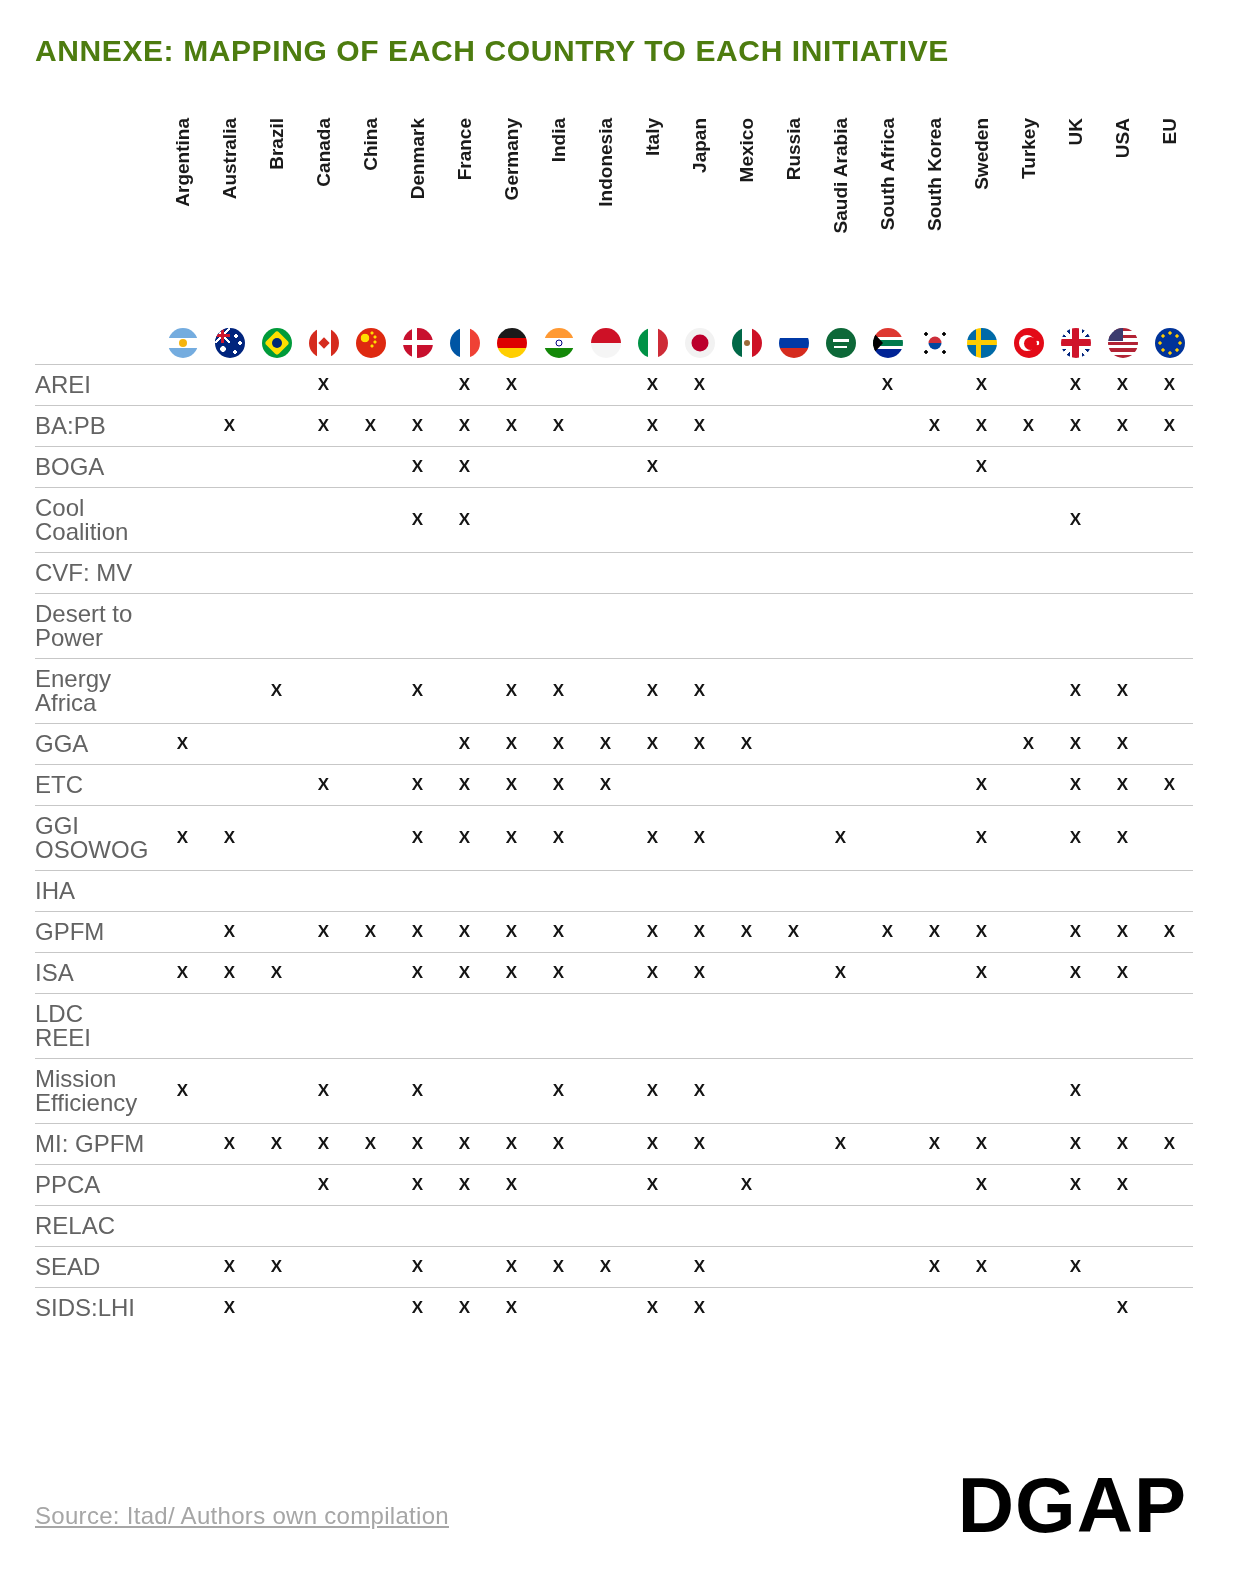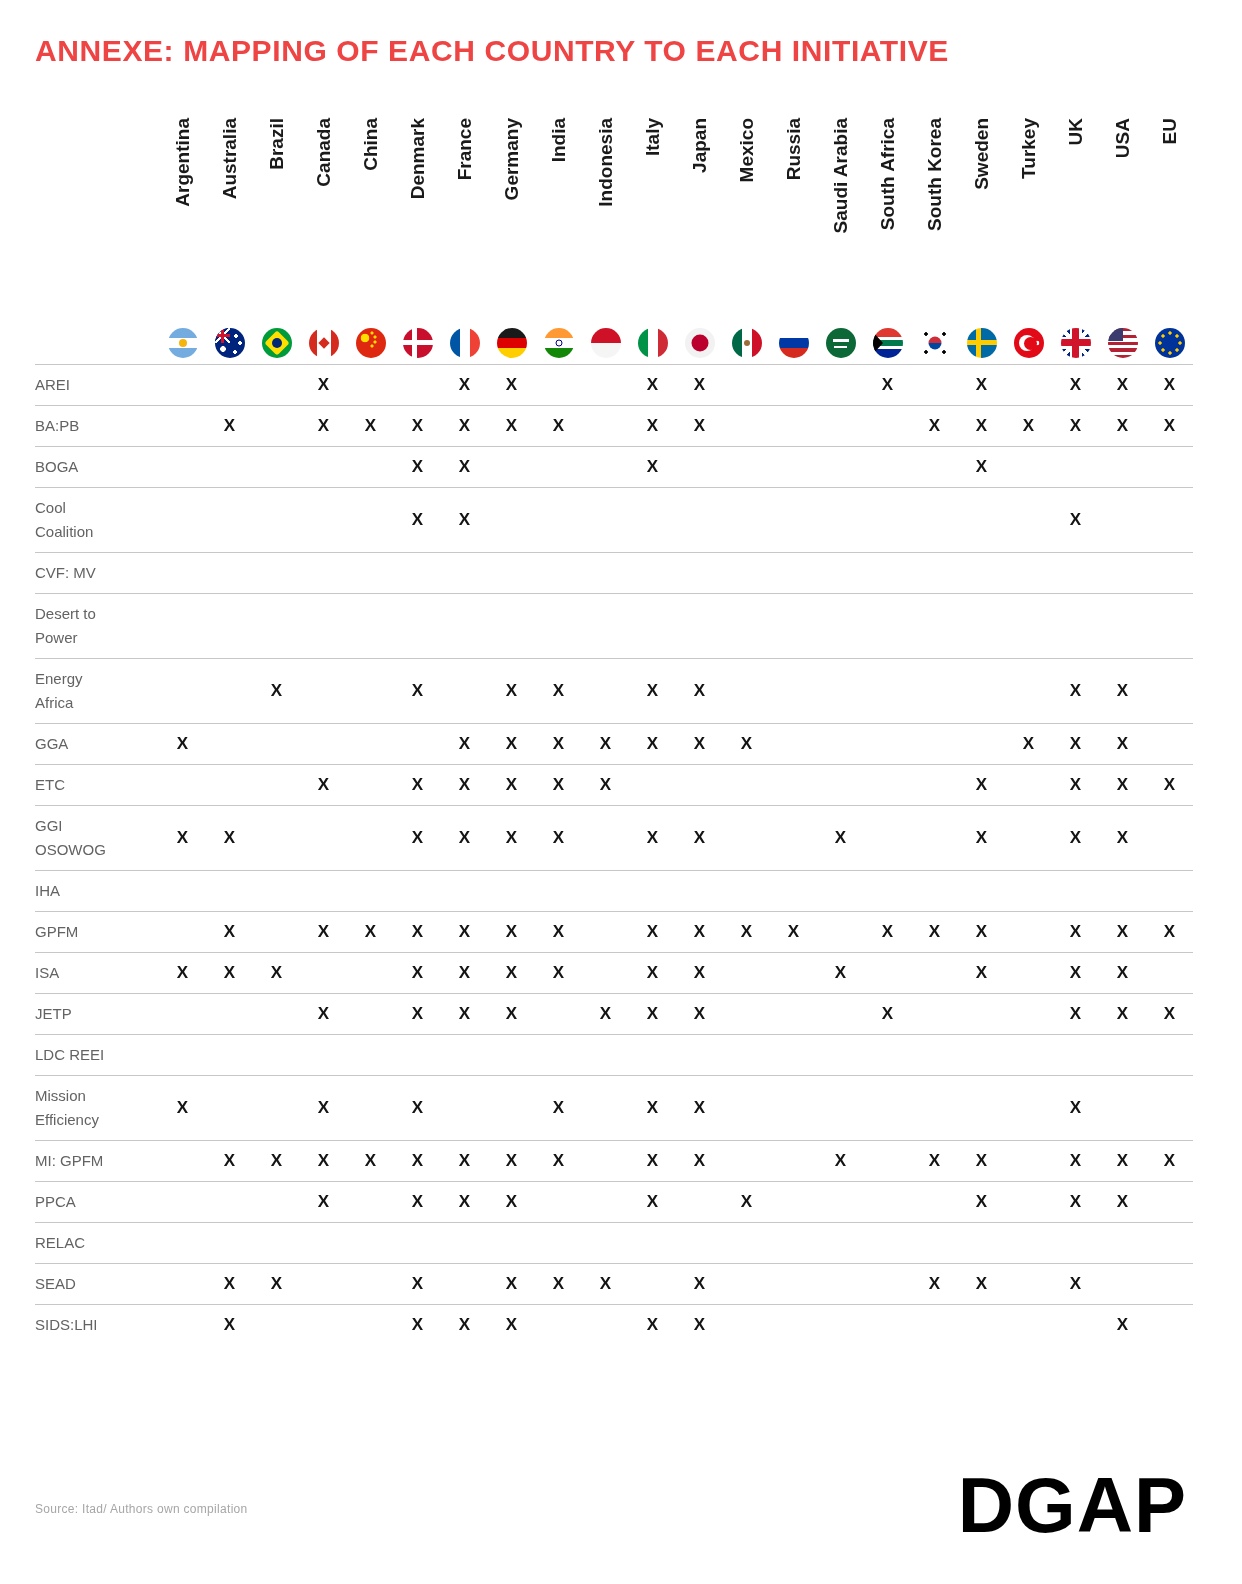--- a/index.html
+++ b/index.html
@@ -2,48 +2,48 @@
 <html><head>
 <meta charset="utf-8">
 <style>
   html,body{margin:0;padding:0;}
   body{
     width:1242px;height:1584px;background:#ffffff;position:relative;
     font-family:"Liberation Sans", sans-serif;
   }
   .page-title{
     position:absolute;left:35px;top:34px;margin:0;
-    font-size:30px;font-weight:700;letter-spacing:0.6px;color:#ef4444;
+    font-size:30px;font-weight:700;letter-spacing:0.6px;color:#4d7c0f;
   }
   .table-wrap{position:absolute;left:35px;top:118px;}
   table{border-collapse:collapse;table-layout:fixed;width:1158px;}
   col.label-col{width:124px;}
   col.data-col{width:47px;}
   th,td{padding:0;margin:0;}
   thead th{font-weight:700;}
   th.colhead{height:192px;vertical-align:top;text-align:center;}
   .vert{
     display:inline-block;
     writing-mode:vertical-rl;transform:rotate(180deg);
     font-size:19px;font-weight:700;color:#1a1a1a;line-height:1;
     white-space:nowrap;
   }
   th.flagcell{height:48px;vertical-align:bottom;text-align:center;padding-bottom:6px;}
   tbody td{border-top:1px solid #c7c7c7;}
   td.rowlabel{
-    font-size:15px;color:#636363;line-height:24px;
+    font-size:24px;color:#636363;line-height:24px;
     padding:8px 14px 8px 0;text-align:left;white-space:pre-line;
   }
   td.cell{
     text-align:center;vertical-align:middle;
     font-size:17px;font-weight:700;color:#141414;
   }
   .source-note{
     position:absolute;left:35px;top:1502px;
-    font-size:12px;color:#a6a6a6;letter-spacing:0.3px;
+    font-size:24px;color:#a6a6a6;letter-spacing:0.3px;text-decoration:underline;
   }
   .logo{
     position:absolute;right:55px;top:1466px;
     font-size:78px;font-weight:700;color:#000000;line-height:1;letter-spacing:1px;
   }
   
   .flag{width:30px;height:30px;border-radius:50%;position:relative;overflow:hidden;
         display:inline-block;background:#ddd;vertical-align:bottom;}
   .flag::before,.flag::after{content:"";position:absolute;}
   .flag::before,.flag::after{display:none;}
@@ -567,45 +567,20 @@
           <td class="cell">X</td>
           <td class="cell"></td>
           <td class="cell"></td>
           <td class="cell">X</td>
           <td class="cell"></td>
           <td class="cell">X</td>
           <td class="cell">X</td>
           <td class="cell"></td>
         </tr>
         <tr>
-          <td class="rowlabel">JETP</td>
-          <td class="cell"></td>
-          <td class="cell"></td>
-          <td class="cell"></td>
-          <td class="cell">X</td>
-          <td class="cell"></td>
-          <td class="cell">X</td>
-          <td class="cell">X</td>
-          <td class="cell">X</td>
-          <td class="cell"></td>
-          <td class="cell">X</td>
-          <td class="cell">X</td>
-          <td class="cell">X</td>
-          <td class="cell"></td>
-          <td class="cell"></td>
-          <td class="cell"></td>
-          <td class="cell">X</td>
-          <td class="cell"></td>
-          <td class="cell"></td>
-          <td class="cell"></td>
-          <td class="cell">X</td>
-          <td class="cell">X</td>
-          <td class="cell">X</td>
-        </tr>
-        <tr>
           <td class="rowlabel">LDC REEI</td>
           <td class="cell"></td>
           <td class="cell"></td>
           <td class="cell"></td>
           <td class="cell"></td>
           <td class="cell"></td>
           <td class="cell"></td>
           <td class="cell"></td>
           <td class="cell"></td>
           <td class="cell"></td>

